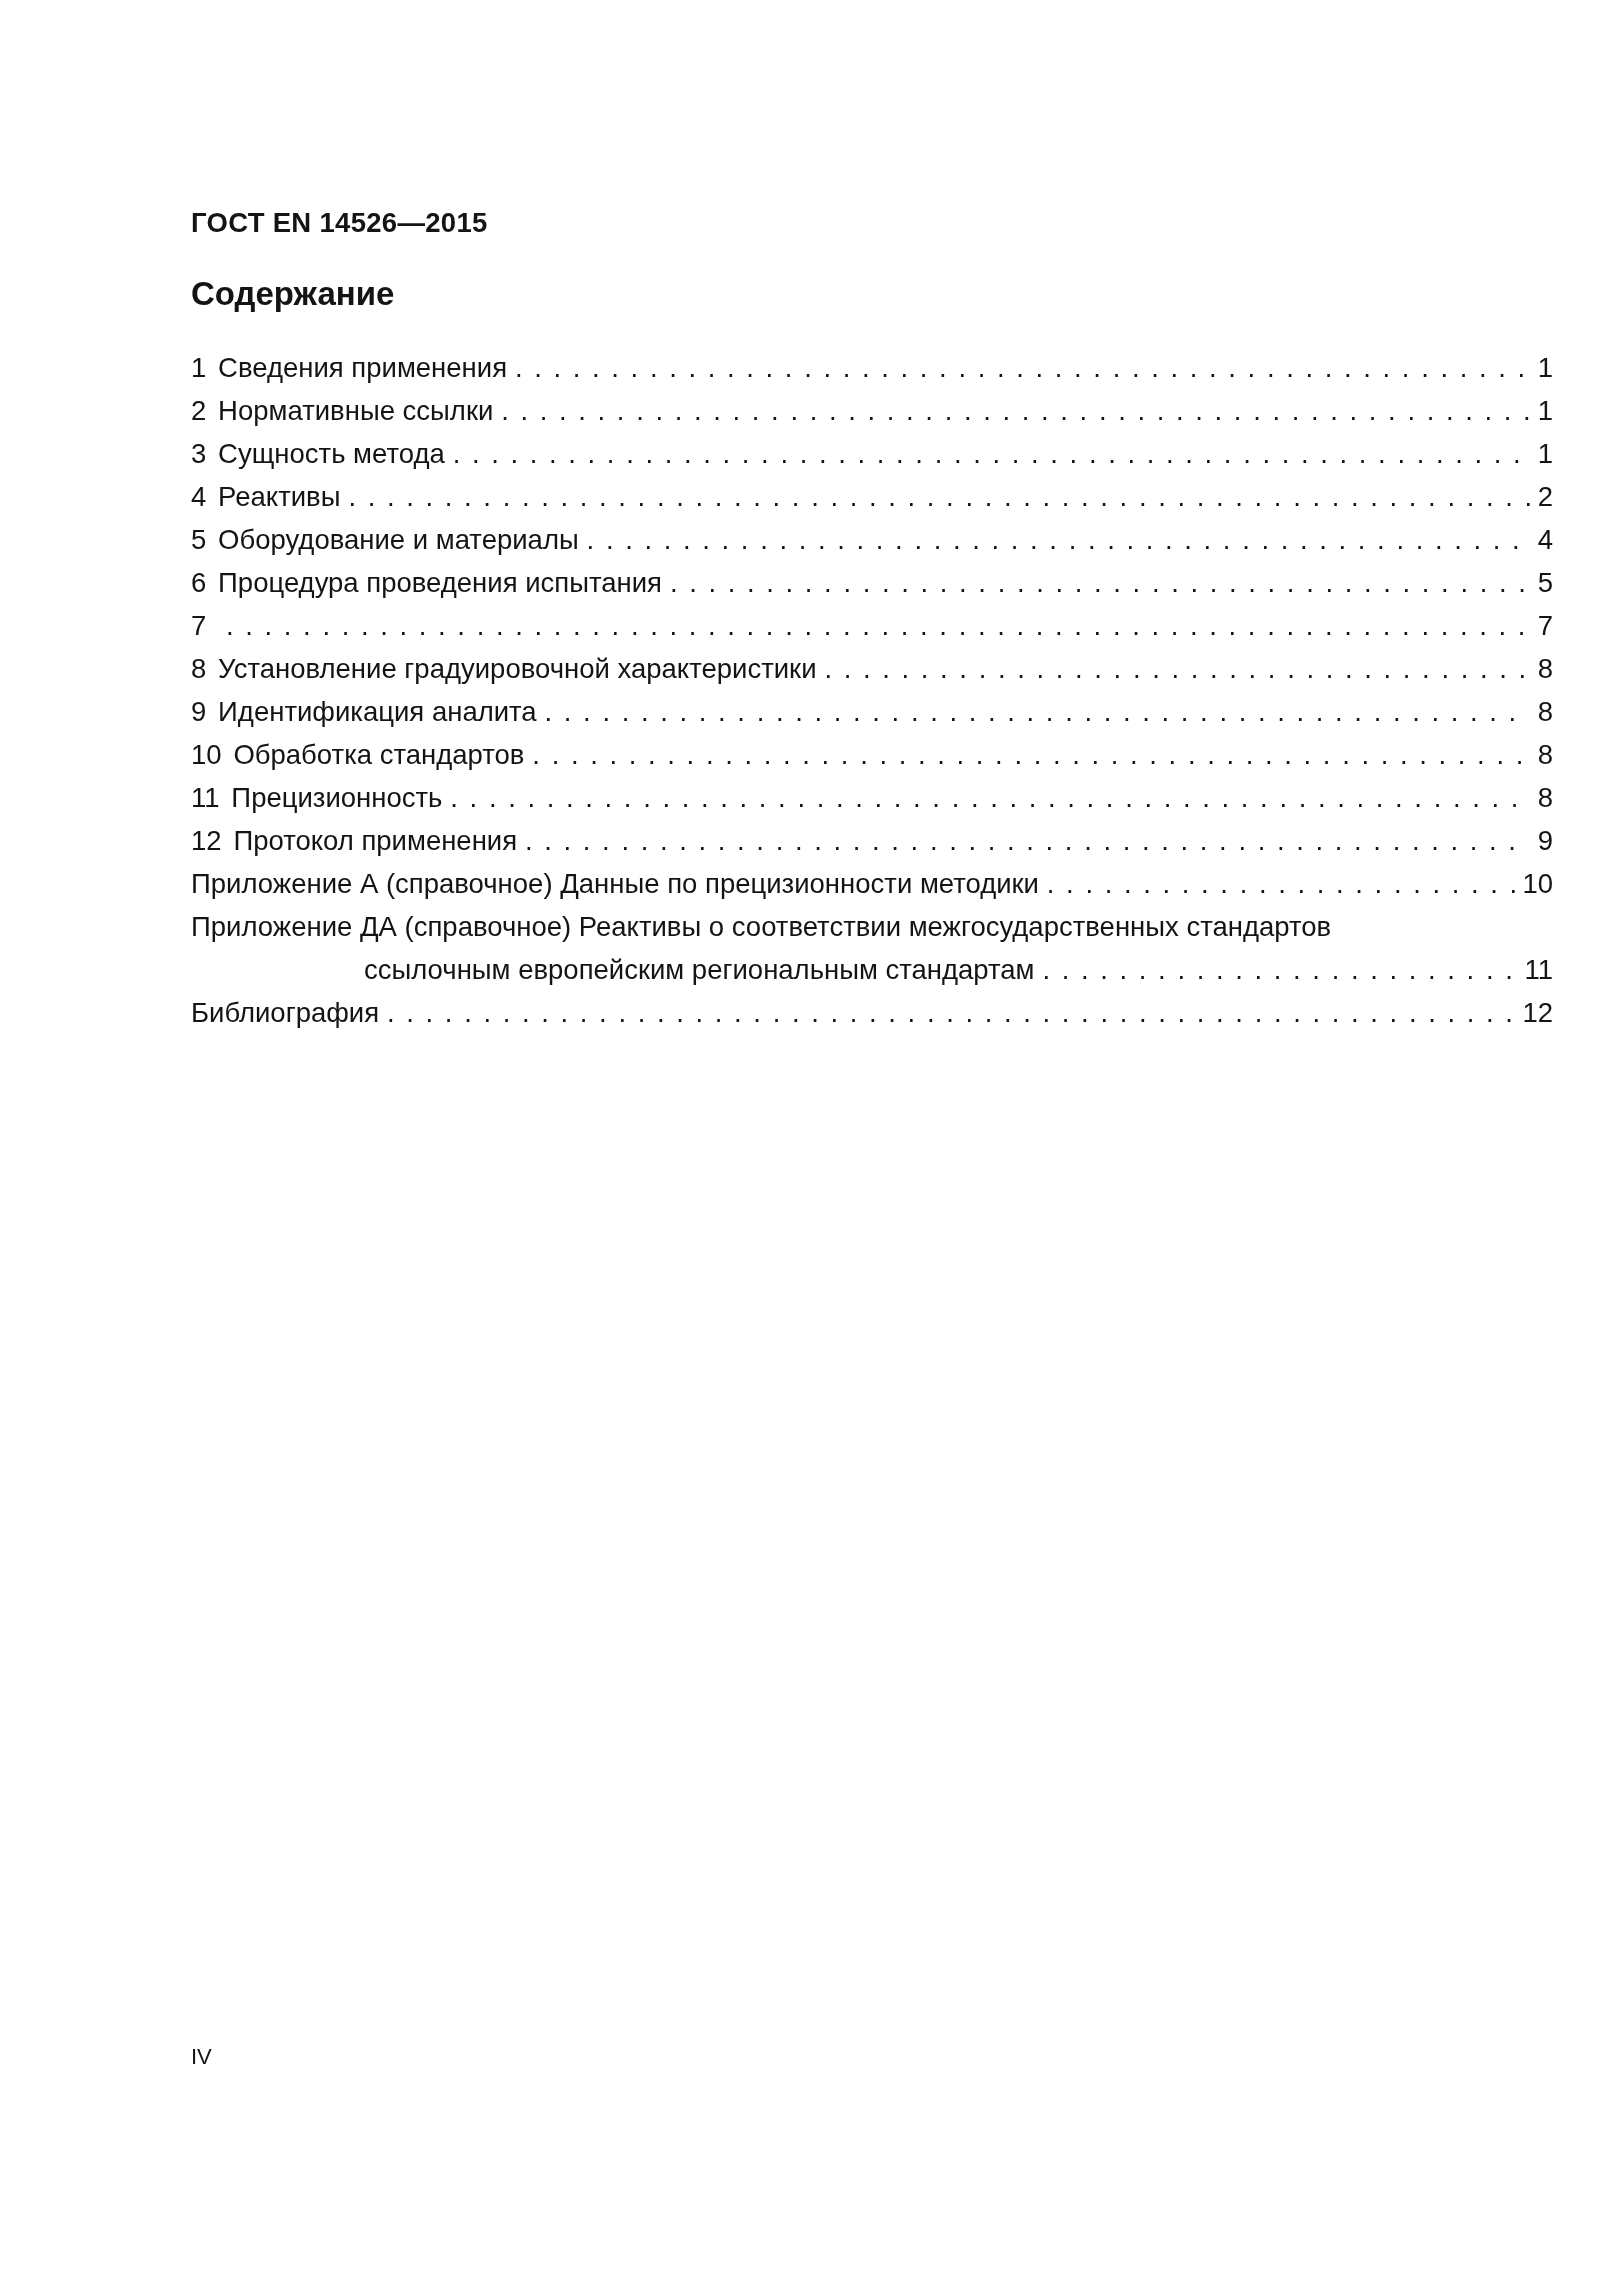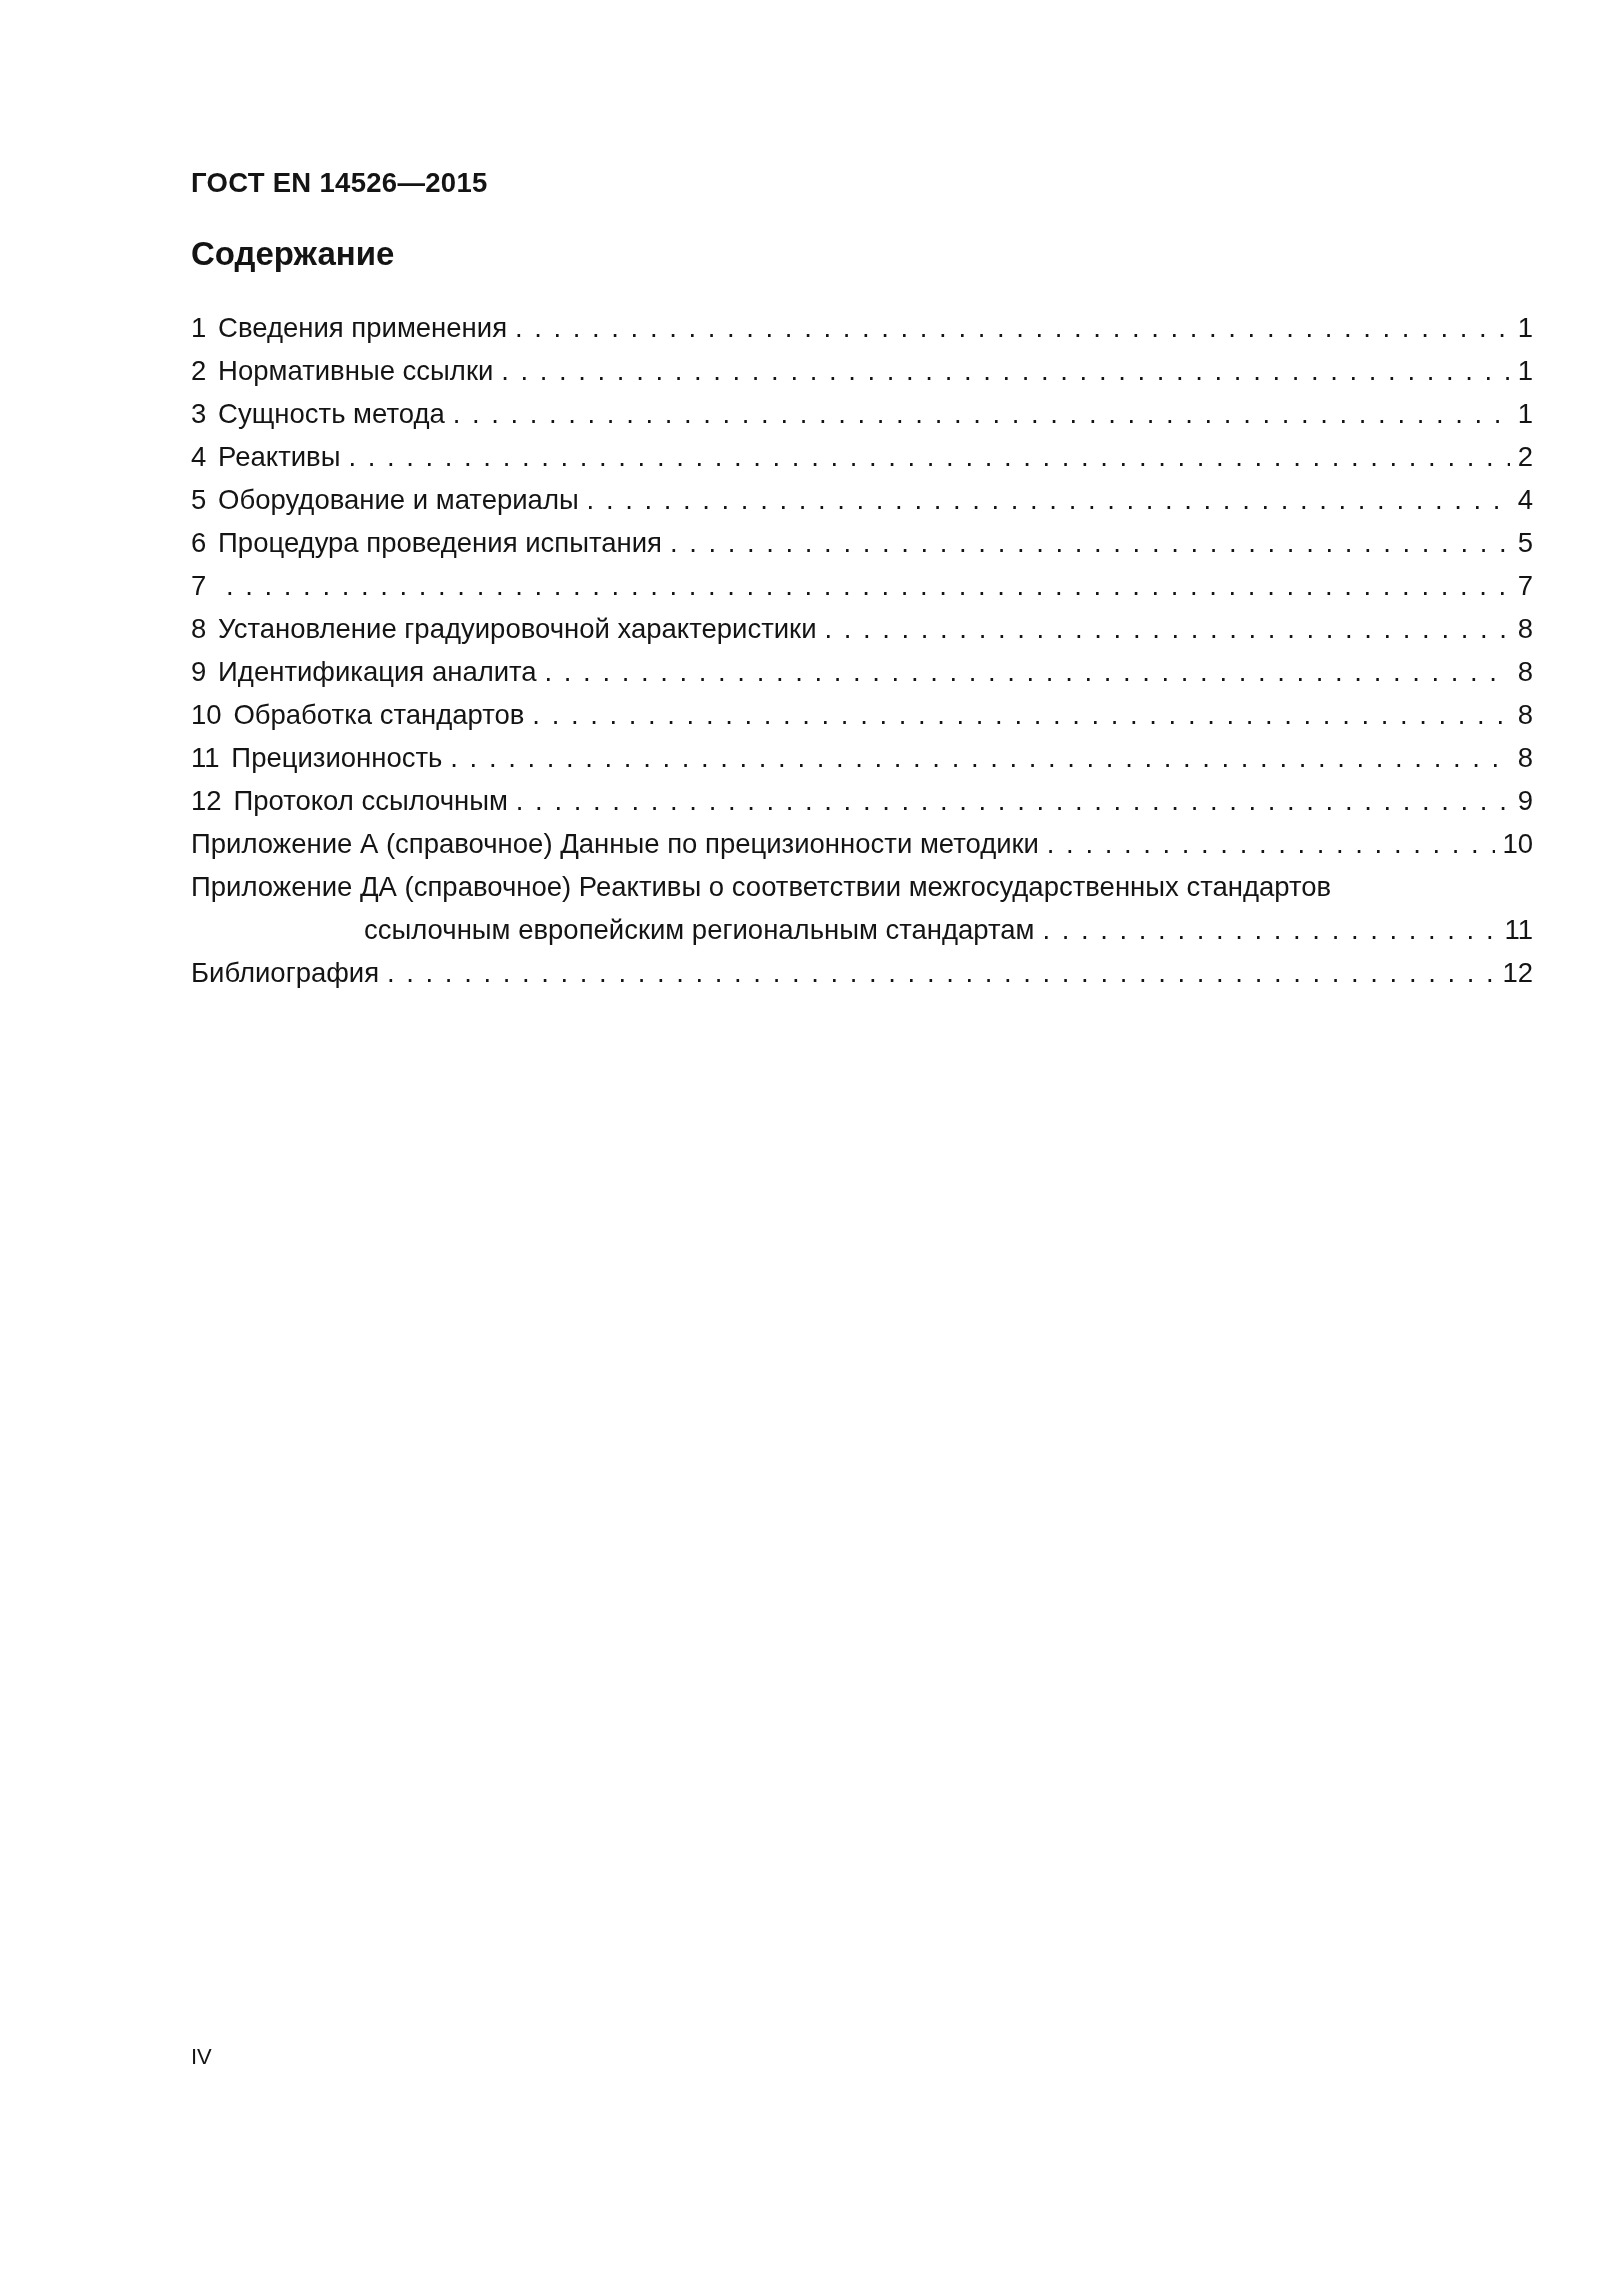--- a/index.html
+++ b/index.html
@@ -10,21 +10,22 @@
     width: 1623px;
   }
   .page {
     position: relative;
     width: 1623px;
     height: 2295px;
     background: #ffffff;
     overflow: hidden;
   }
   .content {
-    padding: 168px 90px 0 191px;
+    padding: 168px 70px 0 191px;
+    margin-top: 40px;
   }
   .doc-header {
     font-weight: bold;
     font-size: 27.5px;
     line-height: 1.1;
     letter-spacing: 0.3px;
   }
   .doc-title {
     text-align: left;
     font-weight: bold;
@@ -160,21 +161,21 @@
 
       <div class="toc-row">
         <span class="toc-num">11</span>
         <span class="toc-label">Прецизионность</span>
         <span class="toc-dots"></span>
         <span class="toc-page">8</span>
       </div>
 
       <div class="toc-row">
         <span class="toc-num">12</span>
-        <span class="toc-label">Протокол ссылочным</span>
+        <span class="toc-label">Протокол применения</span>
         <span class="toc-dots"></span>
         <span class="toc-page">9</span>
       </div>
 
       <div class="toc-row">
         <span class="toc-label">Приложение А (справочное) Данные по прецизионности методики</span>
         <span class="toc-dots"></span>
         <span class="toc-page">10</span>
       </div>
 

